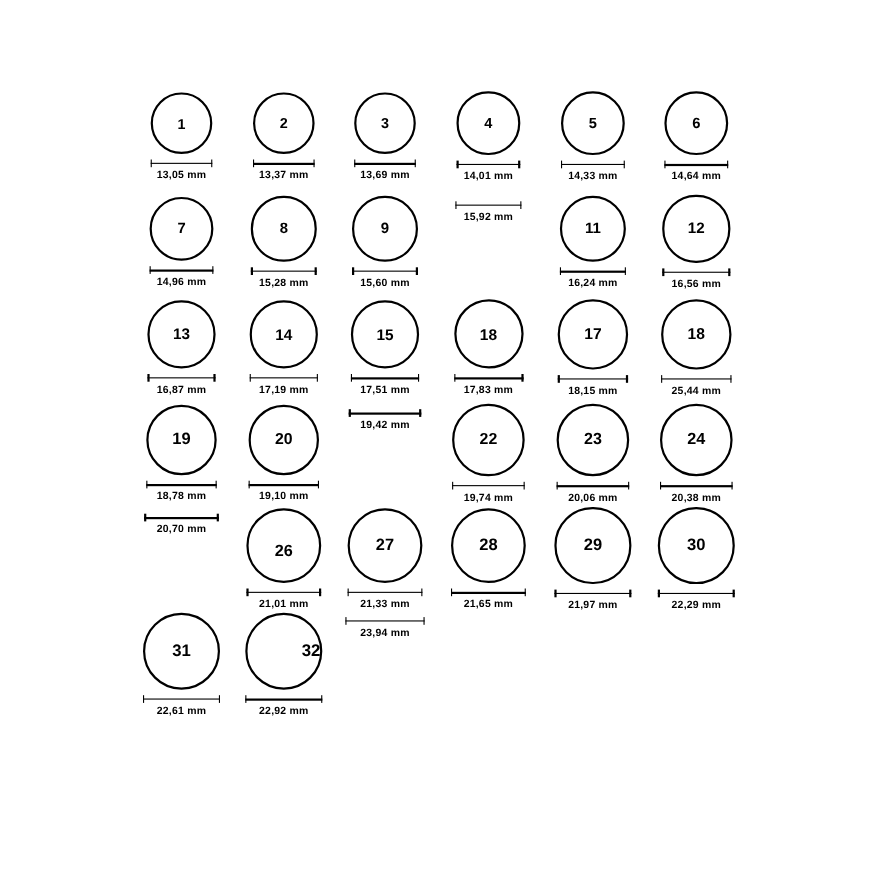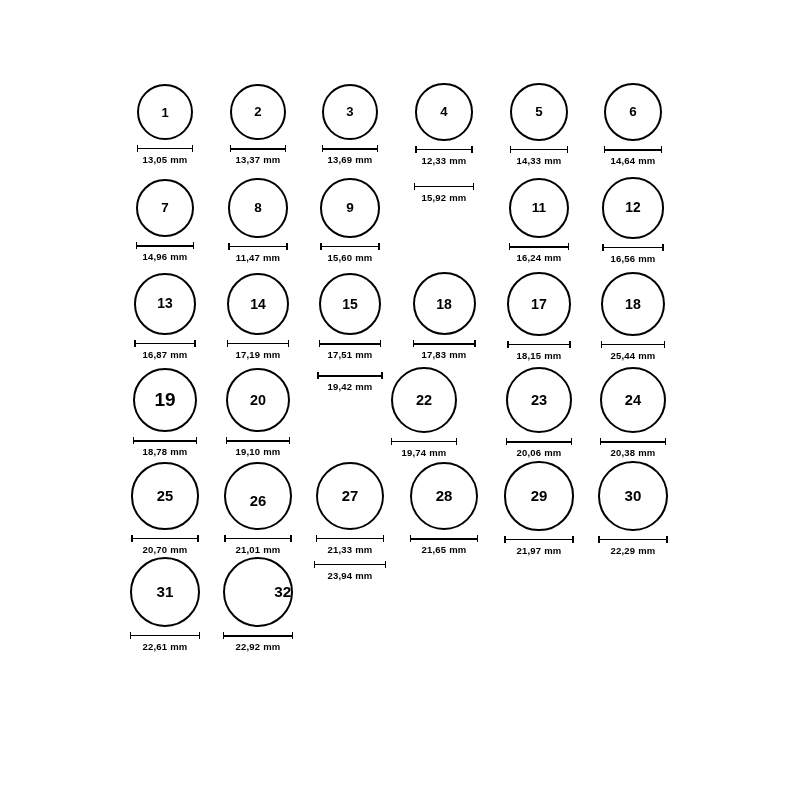--- a/index.html
+++ b/index.html
@@ -124,21 +124,21 @@
     <div class="ring-cell" style="left: 398px; top: 83.2948px; width: 92px;">
       <div class="ring-circle" style="width: 57.4px; height: 57.4px;">
         <span class="ring-number" style="font-size: 13.2px;">4</span>
       </div>
       <div class="dim">
         <div class="dim-line" style="width: 57.4px;">
           <div class="bar"></div>
           <div class="tick-l"></div>
           <div class="tick-r"></div>
         </div>
-        <div class="dim-label">12,33 mm</div>
+        <div class="dim-label">14,01 mm</div>
       </div>
     </div>
     <div class="ring-cell" style="left: 493px; top: 83.0597px; width: 92px;">
       <div class="ring-circle" style="width: 57.9px; height: 57.9px;">
         <span class="ring-number" style="font-size: 13.3px;">5</span>
       </div>
       <div class="dim">
         <div class="dim-line" style="width: 57.9px;">
           <div class="bar"></div>
           <div class="tick-l"></div>
@@ -176,21 +176,21 @@
     <div class="ring-cell" style="left: 212px; top: 178.362px; width: 92px;">
       <div class="ring-circle" style="width: 59.3px; height: 59.3px;">
         <span class="ring-number" style="font-size: 13.5px;">8</span>
       </div>
       <div class="dim">
         <div class="dim-line" style="width: 59.3px;">
           <div class="bar"></div>
           <div class="tick-l"></div>
           <div class="tick-r"></div>
         </div>
-        <div class="dim-label">11,47 mm</div>
+        <div class="dim-label">15,28 mm</div>
       </div>
     </div>
     <div class="ring-cell" style="left: 304px; top: 178.127px; width: 92px;">
       <div class="ring-circle" style="width: 59.7px; height: 59.7px;">
         <span class="ring-number" style="font-size: 13.6px;">9</span>
       </div>
       <div class="dim">
         <div class="dim-line" style="width: 59.7px;">
           <div class="bar"></div>
           <div class="tick-l"></div>
@@ -308,21 +308,21 @@
         <div class="dim-line" style="width: 64px;">
           <div class="bar"></div>
           <div class="tick-l"></div>
           <div class="tick-r"></div>
         </div>
         <div class="dim-label">25,44 mm</div>
       </div>
     </div>
     <div class="ring-cell" style="left: 119px; top: 367.791px; width: 92px;">
       <div class="ring-circle" style="width: 64.4px; height: 64.4px;">
-        <span class="ring-number" style="font-size: 19px;">19</span>
+        <span class="ring-number" style="font-size: 15px;">19</span>
       </div>
       <div class="dim">
         <div class="dim-line" style="width: 64.4px;">
           <div class="bar"></div>
           <div class="tick-l"></div>
           <div class="tick-r"></div>
         </div>
         <div class="dim-label">18,78 mm</div>
       </div>
     </div>
@@ -342,21 +342,21 @@
     <div class="ring-cell" style="left: 304px; top: 367.32px; width: 92px;">
       <div class="dim">
         <div class="dim-line" style="width: 65.4px;">
           <div class="bar"></div>
           <div class="tick-l"></div>
           <div class="tick-r"></div>
         </div>
         <div class="dim-label">19,42 mm</div>
       </div>
     </div>
-    <div class="ring-cell" style="left: 378px; top: 367.085px; width: 92px;">
+    <div class="ring-cell" style="left: 398px; top: 367.085px; width: 92px;">
       <div class="ring-circle" style="width: 65.8px; height: 65.8px;">
         <span class="ring-number" style="font-size: 14.5px;">22</span>
       </div>
       <div class="dim">
         <div class="dim-line" style="width: 65.8px;">
           <div class="bar"></div>
           <div class="tick-l"></div>
           <div class="tick-r"></div>
         </div>
         <div class="dim-label">19,74 mm</div>
@@ -382,23 +382,20 @@
       <div class="dim">
         <div class="dim-line" style="width: 66.8px;">
           <div class="bar"></div>
           <div class="tick-l"></div>
           <div class="tick-r"></div>
         </div>
         <div class="dim-label">20,38 mm</div>
       </div>
     </div>
     <div class="ring-cell" style="left: 119px; top: 462.38px; width: 92px;">
-      <div class="ring-circle" style="width: 67.2px; height: 67.2px;">
-        <span class="ring-number" style="font-size: 14.8px;">25</span>
-      </div>
       <div class="dim">
         <div class="dim-line" style="width: 67.2px;">
           <div class="bar"></div>
           <div class="tick-l"></div>
           <div class="tick-r"></div>
         </div>
         <div class="dim-label">20,70 mm</div>
       </div>
     </div>
     <div class="ring-cell" style="left: 212px; top: 462.152px; width: 92px;">

